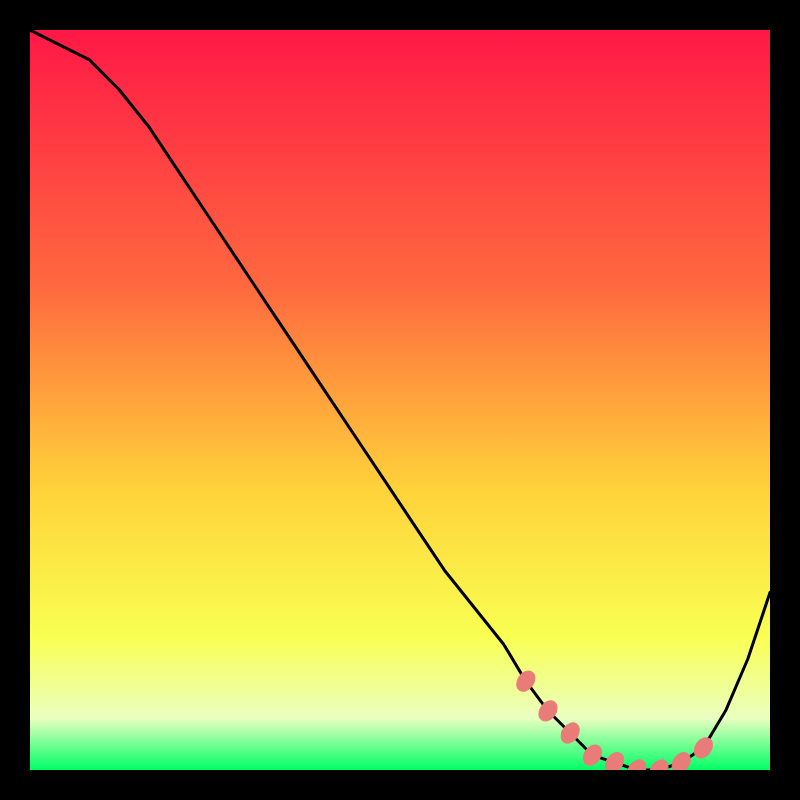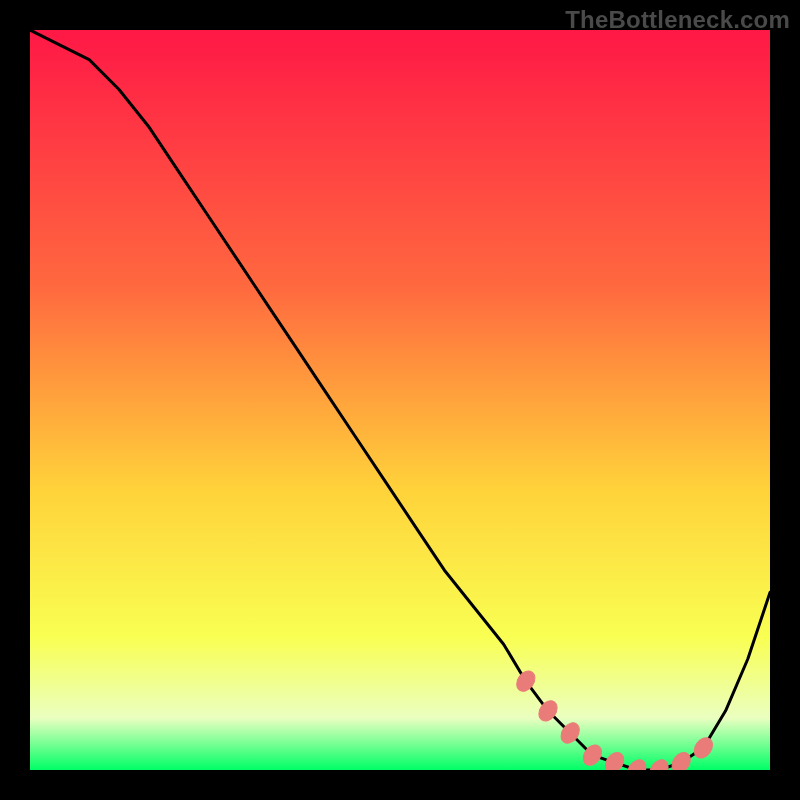--- a/index.html
+++ b/index.html
@@ -37,21 +37,20 @@
   .plot svg {
     width: 740px;
     height: 740px;
     display: block;
   }
 </style>
 </head>
 <body>
 
 <div class="stage">
-  <div class="watermark">TheBottleneck.com</div>
 
   <div class="plot">
     <svg viewBox="0 0 740 740" preserveAspectRatio="none">
       <defs>
         <linearGradient id="bgGrad" x1="0" y1="0" x2="0" y2="1">
           <stop offset="0%" stop-color="#ff1846"></stop>
           <stop offset="35%" stop-color="#ff6a3f"></stop>
           <stop offset="62%" stop-color="#ffd23a"></stop>
           <stop offset="82%" stop-color="#f9ff52"></stop>
           <stop offset="93%" stop-color="#eaffc0"></stop>

